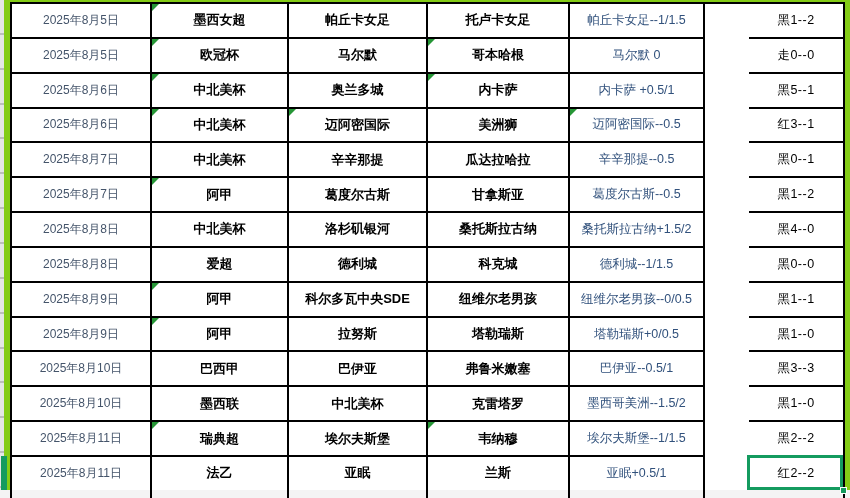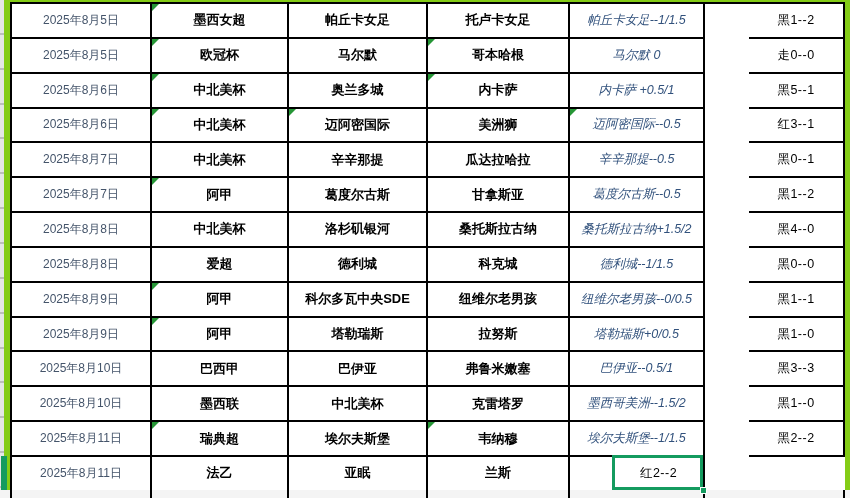--- a/index.html
+++ b/index.html
@@ -25,21 +25,21 @@
     grid-auto-rows:34.857px;
     background:#fff;
   }
   .cell {
     position:relative; border-right:2px solid #000; border-bottom:2px solid #000;
     display:flex; align-items:center; justify-content:center;
     white-space:nowrap; overflow:visible; background:#fff;
   }
   .c-date     { color:#44546A; font-size:12px; }
   .c-league, .c-home, .c-away { color:#000; font-weight:bold; font-size:13px; }
-  .c-handicap { color:#31517C; font-size:12.5px;font-style:italic; }
+  .c-handicap { color:#31517C; font-size:12.5px; }
   .c-result   { color:#000; font-size:12.5px; letter-spacing:0.5px;margin-left:44px; }
   .err-tri {
     position:absolute; top:0; left:0; width:0; height:0;
     border-top:7px solid #269636; border-right:7px solid transparent;
   }
   .sel-border {
     position:absolute; left:-2px; top:-2px; right:0px; bottom:0px;
     border:3px solid #149b5f; pointer-events:none; z-index:5;
   }
   .fill-handle {
@@ -109,22 +109,22 @@
       <div class="cell c-handicap">德利城--1/1.5</div>
       <div class="cell c-result">黑0--0</div>
       <div class="cell c-date">2025年8月9日</div>
       <div class="cell c-league">阿甲<span class="err-tri"></span></div>
       <div class="cell c-away">科尔多瓦中央SDE</div>
       <div class="cell c-home">纽维尔老男孩</div>
       <div class="cell c-handicap">纽维尔老男孩--0/0.5</div>
       <div class="cell c-result">黑1--1</div>
       <div class="cell c-date">2025年8月9日</div>
       <div class="cell c-league">阿甲<span class="err-tri"></span></div>
+      <div class="cell c-home">拉努斯</div>
       <div class="cell c-away">塔勒瑞斯</div>
-      <div class="cell c-home">拉努斯</div>
       <div class="cell c-handicap">塔勒瑞斯+0/0.5</div>
       <div class="cell c-result">黑1--0</div>
       <div class="cell c-date">2025年8月10日</div>
       <div class="cell c-league">巴西甲</div>
       <div class="cell c-home">巴伊亚</div>
       <div class="cell c-away">弗鲁米嫩塞</div>
       <div class="cell c-handicap">巴伊亚--0.5/1</div>
       <div class="cell c-result">黑3--3</div>
       <div class="cell c-date">2025年8月10日</div>
       <div class="cell c-league">墨西联</div>
@@ -135,20 +135,21 @@
       <div class="cell c-date">2025年8月11日</div>
       <div class="cell c-league">瑞典超<span class="err-tri"></span></div>
       <div class="cell c-home">埃尔夫斯堡</div>
       <div class="cell c-away">韦纳穆<span class="err-tri"></span></div>
       <div class="cell c-handicap">埃尔夫斯堡--1/1.5</div>
       <div class="cell c-result">黑2--2</div>
       <div class="cell c-date">2025年8月11日</div>
       <div class="cell c-league">法乙</div>
       <div class="cell c-home">亚眠</div>
       <div class="cell c-away">兰斯</div>
+      <div class="cell c-handicap">亚眠+0.5/1</div>
       <div class="cell c-result">红2--2<span class="sel-border"></span><span class="fill-handle"></span></div>
     </div>
 
   <div id="bottom-partial">
     <div class="col-stub" style="left:10px"></div>
     <div class="col-stub" style="left:150px"></div>
     <div class="col-stub" style="left:287px"></div>
     <div class="col-stub" style="left:426px"></div>
     <div class="col-stub" style="left:568px"></div>
     <div class="col-stub" style="left:703px"></div>

